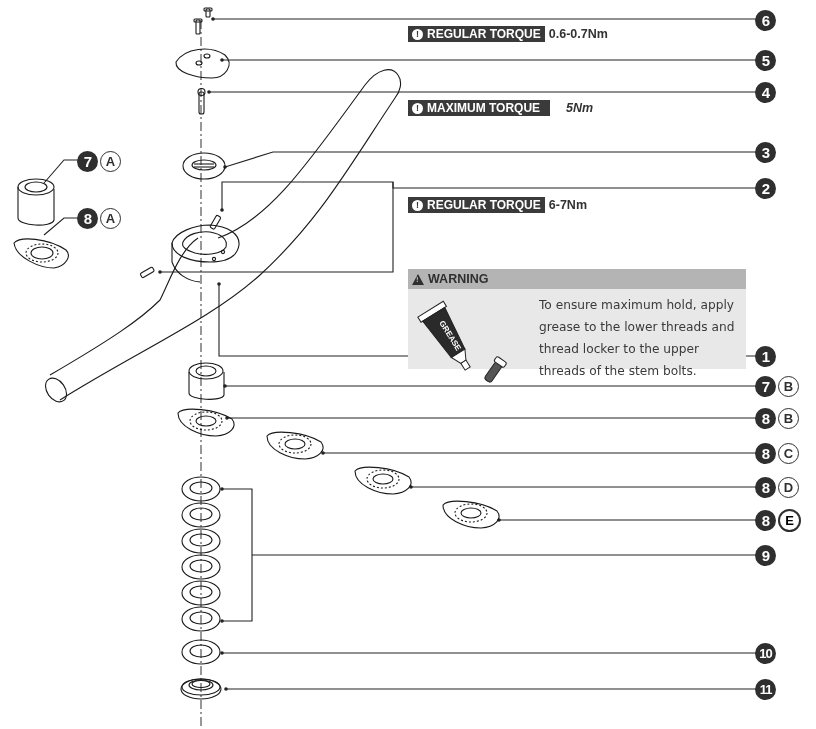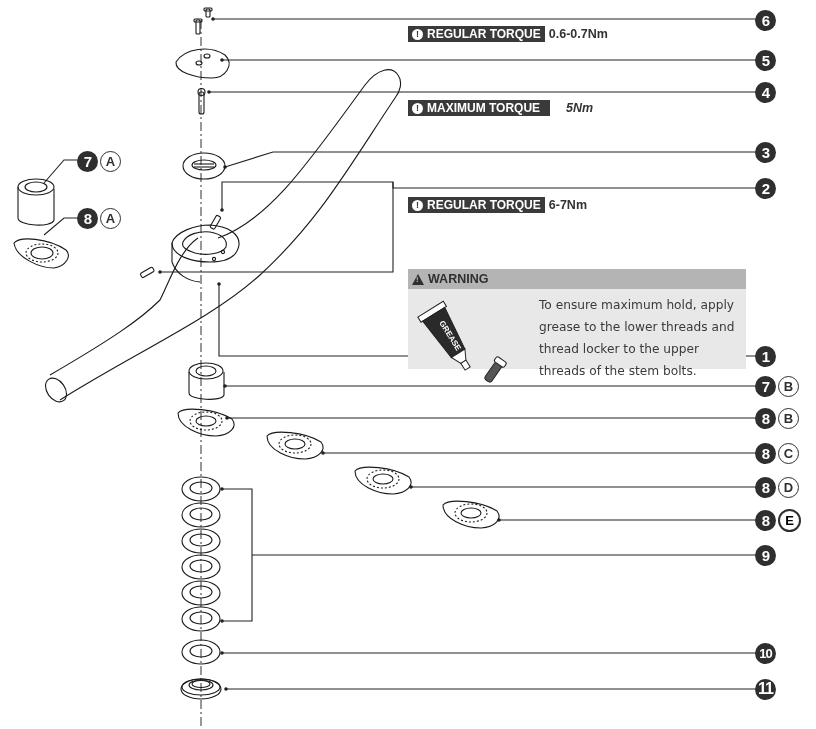--- a/index.html
+++ b/index.html
@@ -231,21 +231,21 @@
   <span class="num-badge">8</span>
   <span class="letter-badge heavy">E</span>
 </div>
 <div class="callout" style="left:755px; top:544px;">
   <span class="num-badge">9</span>
 </div>
 <div class="callout" style="left:755px; top:642px;">
   <span class="num-badge" style="font-size:13px;">10</span>
 </div>
 <div class="callout" style="left:755px; top:678px;">
-  <span class="num-badge" style="font-size:16px;">11</span>
+  <span class="num-badge" style="font-size:13px;">11</span>
 </div>
 
 <div class="callout" style="left:77px; top:150px;">
   <span class="num-badge">7</span>
   <span class="letter-badge">A</span>
 </div>
 <div class="callout" style="left:77px; top:207px;">
   <span class="num-badge">8</span>
   <span class="letter-badge">A</span>
 </div>

